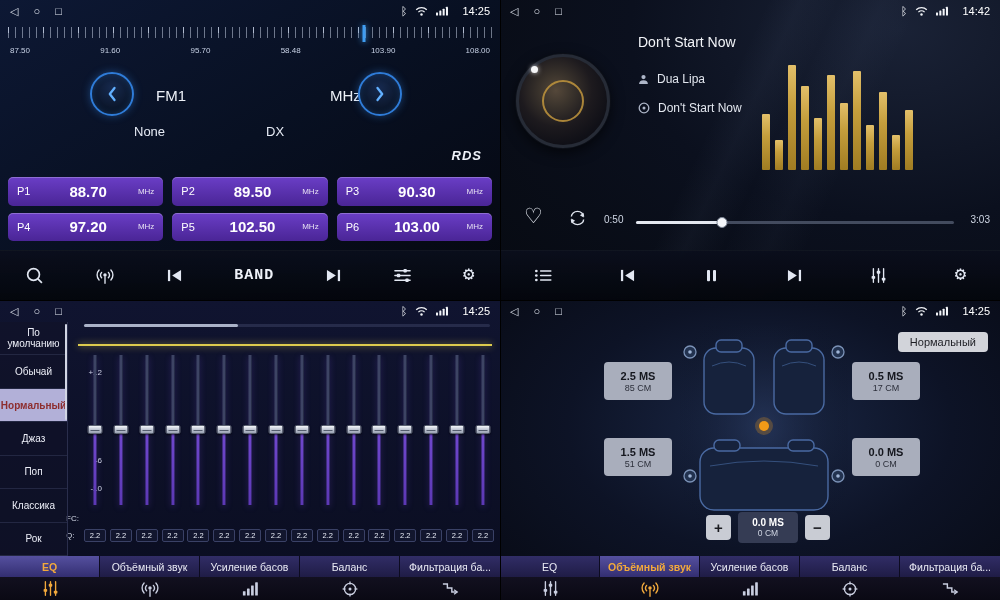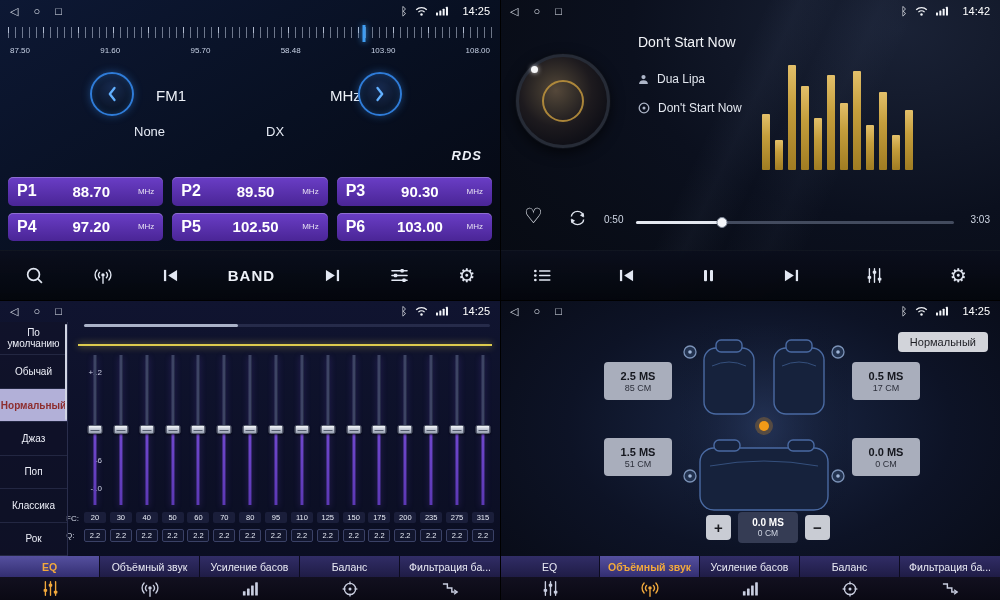--- a/index.html
+++ b/index.html
@@ -14,21 +14,21 @@
   .sb-left{display:flex;gap:15px}
   .sb-right{display:flex;gap:8px;align-items:center;color:#f2f4f8}
   .sb-nav{color:#dfe4ee;font-size:11px;line-height:22px;cursor:pointer}
   .sb-bt{font-size:11px;line-height:22px}
   .sb-time{color:#fff;font-size:11px;margin-left:6px}
   .ic{display:inline-flex;align-items:center;justify-content:center}
   .ic svg{display:block}
 
   
   .toolbar{position:absolute;left:0;right:0;bottom:0;height:50px;display:flex;align-items:center;justify-content:space-around;background:linear-gradient(180deg,rgba(10,14,28,.92),rgba(4,6,12,.96));border-top:1px solid rgba(80,95,130,.18);z-index:8}
-  .tb-btn{background:none;border:none;color:#e2e7f2;cursor:pointer;display:flex;align-items:center;justify-content:center;padding:4px;font-family:Liberation Sans, sans-serif}
+  .tb-btn{background:none;border:none;color:#e2e7f2;cursor:pointer;display:flex;align-items:center;justify-content:center;padding:4px;font-family:Liberation Mono, monospace}
   .band-btn{font-size:15px;font-weight:bold;letter-spacing:1px;color:#eef1f8}
   .gear{font-size:19px;line-height:1}
 
   
   .radio{background:linear-gradient(150deg,#0d1834 0%,#081022 48%,#05070f 100%)}
   .ruler{position:absolute;left:8px;right:8px;top:25px;height:34px;cursor:pointer}
   .ticks{height:11px;background:repeating-linear-gradient(90deg,rgba(210,220,240,.5) 0 1px,transparent 1px 7px)}
   .ticks::after{content:"";display:block;height:6px;margin-top:2px;background:repeating-linear-gradient(90deg,rgba(210,220,240,.65) 0 1px,transparent 1px 35px)}
   .pointer{position:absolute;top:0;width:3px;height:17px;background:#3f9df2;box-shadow:0 0 6px #3f9df2;transform:translateX(-50%)}
   .rlabels{display:flex;justify-content:space-between;margin-top:8px;font-size:8px;color:#c6d0e4;padding:0 2px}
@@ -36,21 +36,21 @@
   .rb-left{left:90px}
   .rb-right{left:358px}
   .band-lbl{position:absolute;left:156px;top:87px;font-size:15px;color:#edf1f8}
   .freq-big{position:absolute;left:170px;width:160px;top:64px;text-align:center;font-size:39px;font-weight:bold;color:#fff;letter-spacing:1px}
   .mhz-lbl{position:absolute;left:330px;top:87px;font-size:15px;color:#edf1f8}
   .none-lbl{position:absolute;left:134px;top:124px;font-size:13px;color:#e6ebf5}
   .dx-lbl{position:absolute;left:266px;top:124px;font-size:13px;color:#e6ebf5}
   .rds{position:absolute;right:18px;top:148px;font-size:13px;font-weight:bold;font-style:italic;color:#eef1f8;letter-spacing:1px}
   .preset-grid{position:absolute;left:8px;right:8px;top:177px;height:64px;display:grid;grid-template-columns:repeat(3,1fr);grid-template-rows:repeat(2,1fr);gap:7px 9px;z-index:5}
   .preset{display:flex;align-items:center;padding:0 9px;border:none;border-radius:5px;background:linear-gradient(180deg,#6a3ec6 0%,#4a2596 100%);box-shadow:inset 0 1px 0 rgba(255,255,255,.25);cursor:pointer;color:#fff;font-family:inherit}
-  .pid{font-size:16px;font-weight:bold;margin-right:12px}
+  .pid{font-size:11px;font-weight:normal;margin-right:12px}
   .pfreq{font-size:15px;font-weight:bold;flex:1;text-align:center}
   .punit{font-size:8px;opacity:.85;margin-left:4px}
 
   
   .player{background:radial-gradient(120% 140% at 80% 10%,#1a2236 0%,#0b101e 45%,#06090f 100%)}
   .player::before{content:"";position:absolute;inset:0;background:linear-gradient(115deg,transparent 42%,rgba(130,150,190,.05) 47%,transparent 53%,rgba(130,150,190,.04) 60%,transparent 66%)}
   .album{position:absolute;left:16px;top:54px;width:94px;height:94px;border-radius:50%;background:radial-gradient(circle at 42% 38%,#55483a 0%,#3a332c 22%,#1d1a1e 48%,#101017 72%,#090910 100%);border:3px solid #262b36;box-shadow:0 0 0 1px #0d1018,0 4px 14px rgba(0,0,0,.65);cursor:pointer}
   .album::before{content:"";position:absolute;inset:26%;border-radius:50%;border:2px solid #b9903c;opacity:.9}
   .album::after{content:"";position:absolute;left:12px;top:9px;width:7px;height:7px;border-radius:50%;background:#f5f6f8;box-shadow:0 0 5px rgba(255,255,255,.8)}
   .song-title{position:absolute;left:138px;top:34px;font-size:14px;color:#f2f4f8}
@@ -539,38 +539,20 @@
           <div class="btrack"></div>
           <div class="bknob"></div>
         </div>
         <div class="band">
           <div class="btrack"></div>
           <div class="bknob"></div>
         </div>
       </div>
 
     <span class="fc-label">FC:</span>
-    <div class="fc-row" id="fcRow">
-        <div class="fcell">20</div>
-        <div class="fcell">30</div>
-        <div class="fcell">40</div>
-        <div class="fcell">50</div>
-        <div class="fcell">60</div>
-        <div class="fcell">70</div>
-        <div class="fcell">80</div>
-        <div class="fcell">95</div>
-        <div class="fcell">110</div>
-        <div class="fcell">125</div>
-        <div class="fcell">150</div>
-        <div class="fcell">175</div>
-        <div class="fcell">200</div>
-        <div class="fcell">235</div>
-        <div class="fcell">275</div>
-        <div class="fcell">315</div>
-      </div>
     <span class="q-label">Q:</span>
     <div class="q-row" id="qRow">
         <div class="qcell">2.2</div>
         <div class="qcell">2.2</div>
         <div class="qcell">2.2</div>
         <div class="qcell">2.2</div>
         <div class="qcell">2.2</div>
         <div class="qcell">2.2</div>
         <div class="qcell">2.2</div>
         <div class="qcell">2.2</div>

